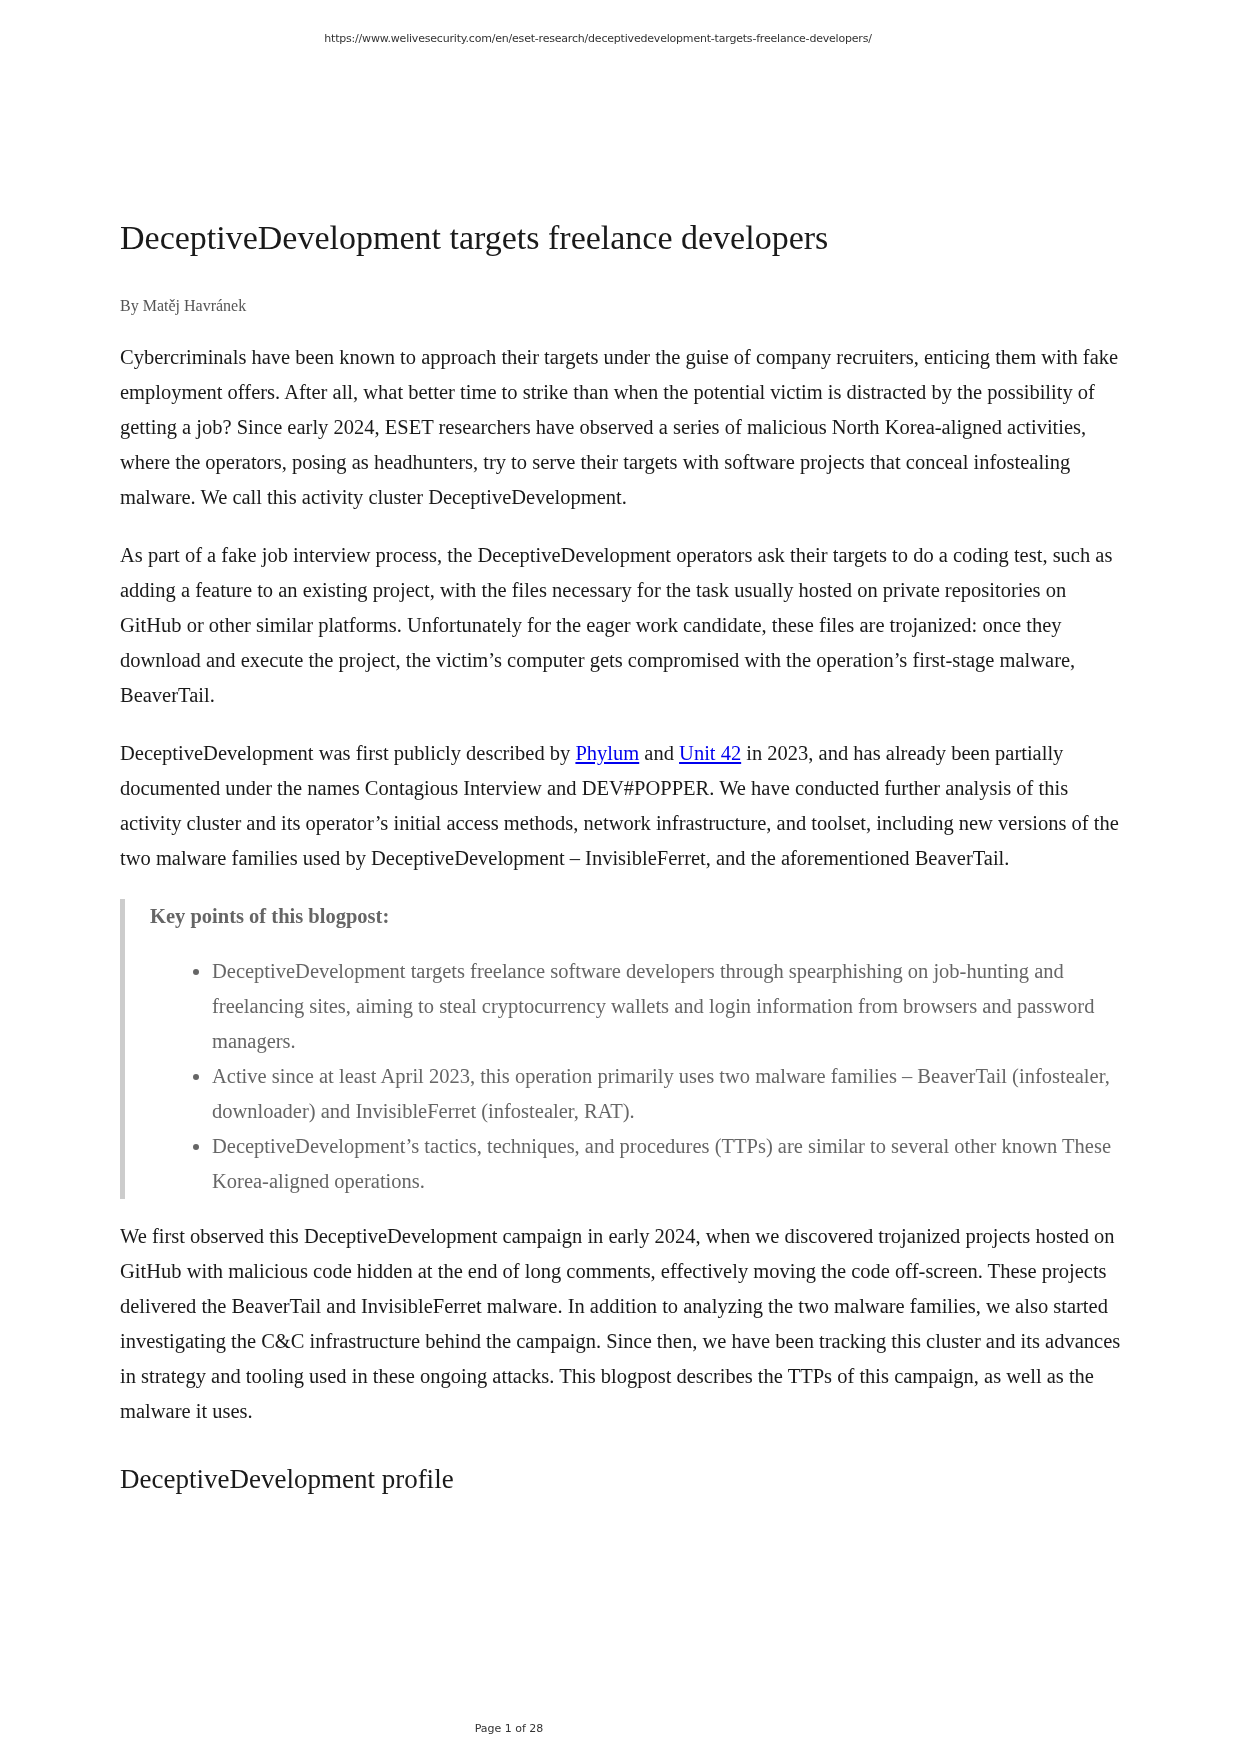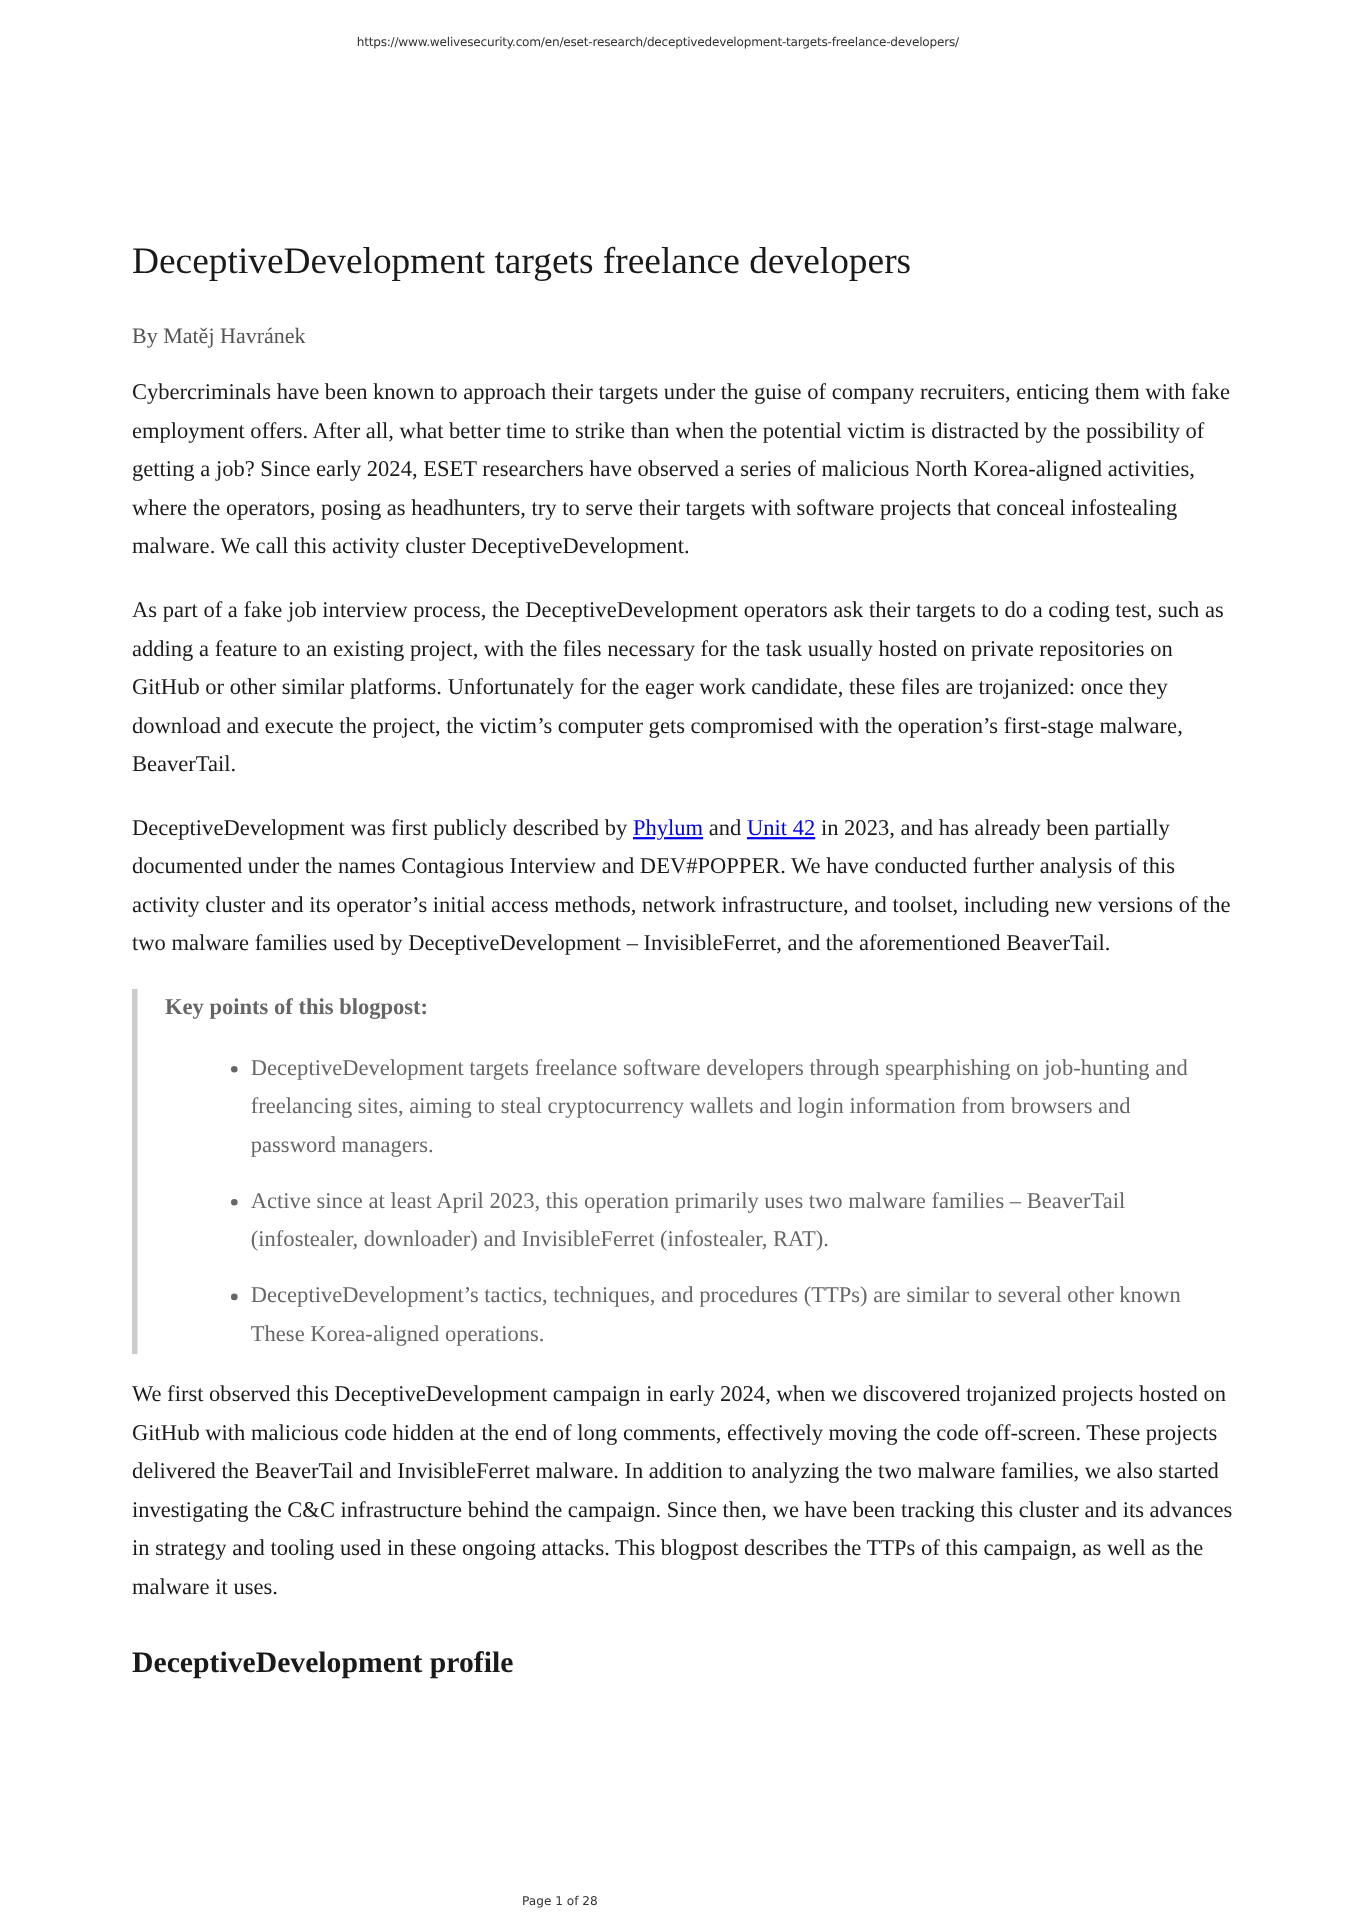--- a/index.html
+++ b/index.html
@@ -1,28 +1,28 @@
 <!DOCTYPE html>
 <html><head>
 <meta charset="utf-8">
 <style>
   html, body { margin: 0; padding: 0; background: #ffffff; }
   body { width: 1242px; height: 1756px; position: relative; overflow: hidden; font-family: "Liberation Serif", serif; color: #1a1a1a; }
   .url { position: absolute; top: 32px; left: 0; width: 1150px; text-align: center; font-family: "DejaVu Sans", sans-serif; font-size: 11px; color: #333; letter-spacing: -0.2px; margin-left: 23px; }
   .content { position: absolute; left: 120px; top: 212px; width: 1002px; }
   h1 { font-size: 34px; font-weight: normal; margin: 0 0 28px 0; line-height: 52px; color: #1a1a1a; }
-  .byline { font-size: 20px; color: #555; margin: 0 0 20px 0; line-height: 28px; }
+  .byline { font-size: 16px; color: #555; margin: 0 0 20px 0; line-height: 28px; }
   .archived { font-size: 18px; color: #777; margin: 0 0 22px 0; line-height: 28px; }
   p { font-size: 20.5px; line-height: 35px; margin: 0 0 23px 0; }
   a { color: #0000ee; text-decoration: underline; }
   .quote { border-left: 5px solid #ccc; padding-left: 25px; margin: 0 0 20px 0; color: #666; }
   .quote .kp { font-weight: bold; font-size: 20.5px; line-height: 35px; margin: 0 0 20px 0; padding-top: 0; }
   .quote ul { margin: 0; padding-left: 62px; font-size: 20.5px; line-height: 35px; }
-  .quote li { margin: 16px; }
-  h2 { font-size: 27px; font-weight: bold; margin: 30px 0 0 0; line-height: 40px; }
+  .quote li { margin: 0; }
+  h2 { font-size: 27px; font-weight: normal; margin: 30px 0 0 0; line-height: 40px; }
   .footer { position: absolute; top: 1722px; left: 0; width: 1018px; text-align: center; font-family: "DejaVu Sans", sans-serif; font-size: 11px; color: #333; }
 </style>
 </head>
 <body>
 
 <div class="url">https://www.welivesecurity.com/en/eset-research/deceptivedevelopment-targets-freelance-developers/</div>
 
 <div class="content">
   <h1>DeceptiveDevelopment targets freelance developers</h1>
   <div class="byline">By Matěj Havránek</div>

